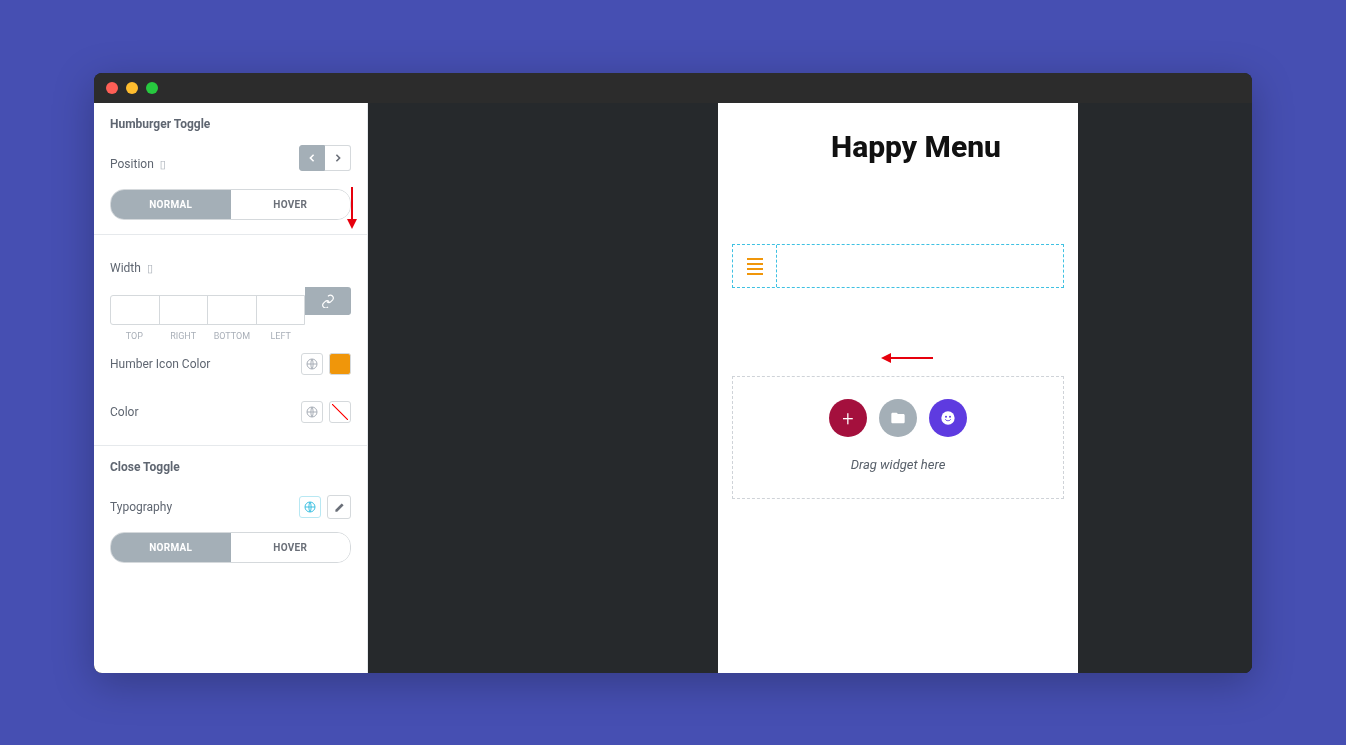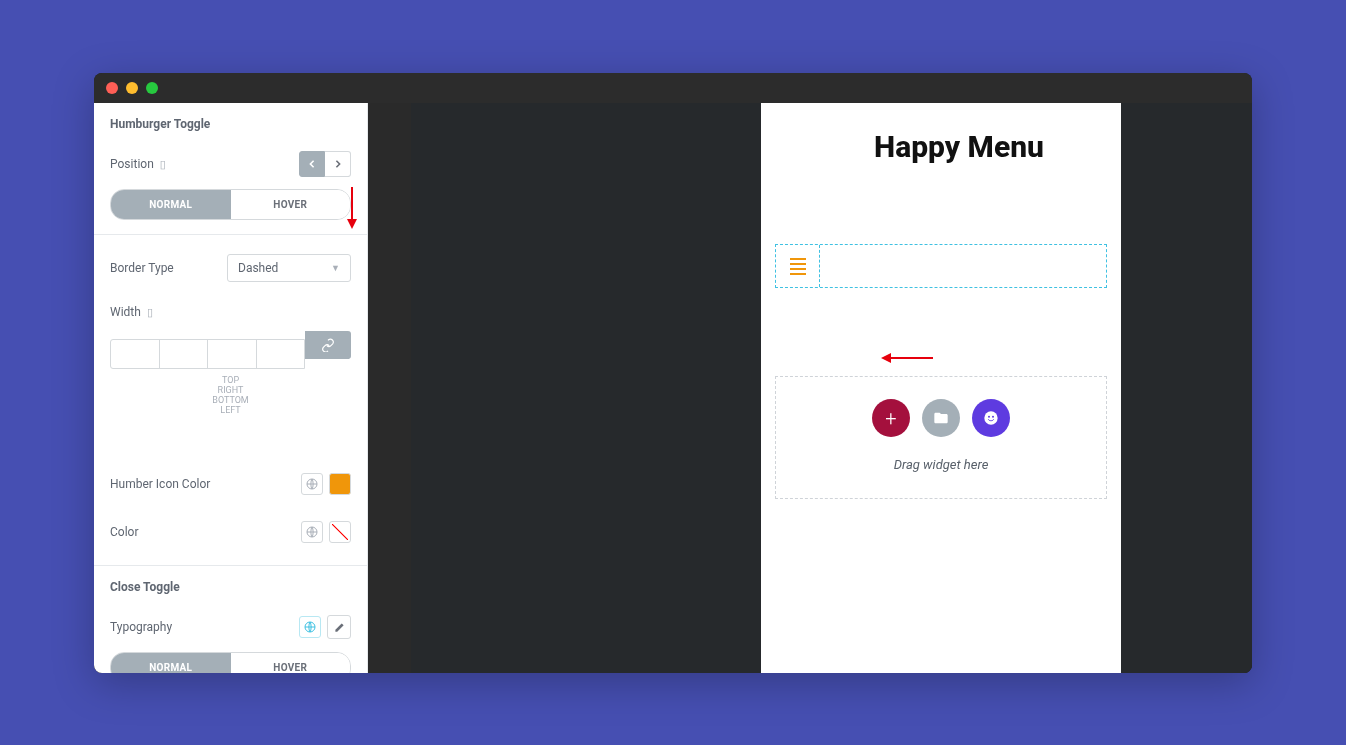--- a/index.html
+++ b/index.html
@@ -32,38 +32,36 @@
   }
   .dot { width: 12px; height: 12px; border-radius: 50%; }
   .dot.red { background: #ff5f56; }
   .dot.yellow { background: #ffbd2e; }
   .dot.green { background: #27c93f; }
 
   .content {
     display: flex;
     height: calc(100% - 30px);
     background: #2a2a2a;
-    gap: 43px;
   }
 
   
   .sidebar {
     width: 274px;
     background: #fff;
     border-right: 1px solid #e6e9ec;
     overflow-y: auto;
     font-size: 12px;
     color: #595f68;
     position: relative;
   }
   .section { padding: 14px 16px 0 16px; }
   .section-head { font-weight: 700; color: #5f6671; font-size: 12px; margin-bottom: 14px; }
   .row {
     display: flex;
-    align-items: center;
     justify-content: space-between;
     min-height: 38px;
   }
   .row-label { color: #5f6671; display: flex; align-items: center; gap: 6px; }
   .mini-icon { font-size: 11px; color: #a9afb8; }
 
   .pos-controls { display: flex; gap: 0; }
   .pill-btn {
     width: 26px; height: 26px;
     border: 1px solid #d5d9dc;
@@ -115,21 +113,21 @@
     display: flex; justify-content: space-between; align-items: center;
     font-size: 12px; color: #5f6671; cursor: pointer;
     background: #fff;
   }
 
   .width-grid { display: flex; margin-top: 8px; border: 1px solid #d5d9dc; border-radius: 3px 0 0 3px; overflow: hidden; }
   .width-cell { flex: 1; height: 28px; border-right: 1px solid #d5d9dc; }
   .width-cell:last-child { border-right: none; }
   .link-cell { width: 46px; height: 28px; background: #a4afb7; display:flex;align-items:center;justify-content:center; border-radius: 0 3px 3px 0;}
   .link-cell svg { width: 14px; height: 14px; fill: #fff; }
-  .width-labels { display: flex; font-size: 9px; color: #a9afb8; margin-top: 6px; flex-direction: column; }
+  .width-labels { display: flex; font-size: 9px; color: #a9afb8; margin-top: 6px; }
   .width-labels span { flex: 1; text-align: center; }
   .width-labels span:last-child { flex: 0 0 46px; }
 
   .swatch-row { display:flex; gap:6px; align-items:center; }
   .swatch { width:22px; height:22px; border:1px solid #d5d9dc; border-radius:3px; position:relative; cursor:pointer; }
   .swatch.none::after {
     content:''; position:absolute; left:2px; top:2px; right:2px; bottom:2px;
     background: linear-gradient(to top right, transparent calc(50% - 1px), #ff0000 50%, transparent calc(50% + 1px));
   }
   .swatch.orange { background:#f0960a; }
@@ -241,27 +239,20 @@
         </div>
 
         <div class="tabs">
           <div class="tab active">NORMAL</div>
           <div class="tab">HOVER</div>
         </div>
 
 
         <div class="divider"></div>
 
-        <div class="row">
-          <span class="row-label">Border Type</span>
-          <span class="select">
-            <span>Dashed</span>
-            <span style="font-size:9px;color:#a9afb8">▼</span>
-          </span>
-        </div>
 
         <div class="row" style="margin-top:6px">
           <span class="row-label">
             <span>Width</span>
             <span class="mini-icon">▯</span>
           </span>
         </div>
         <div style="display:flex">
           <div class="width-grid" style="flex:1">
             <div class="width-cell"></div>

